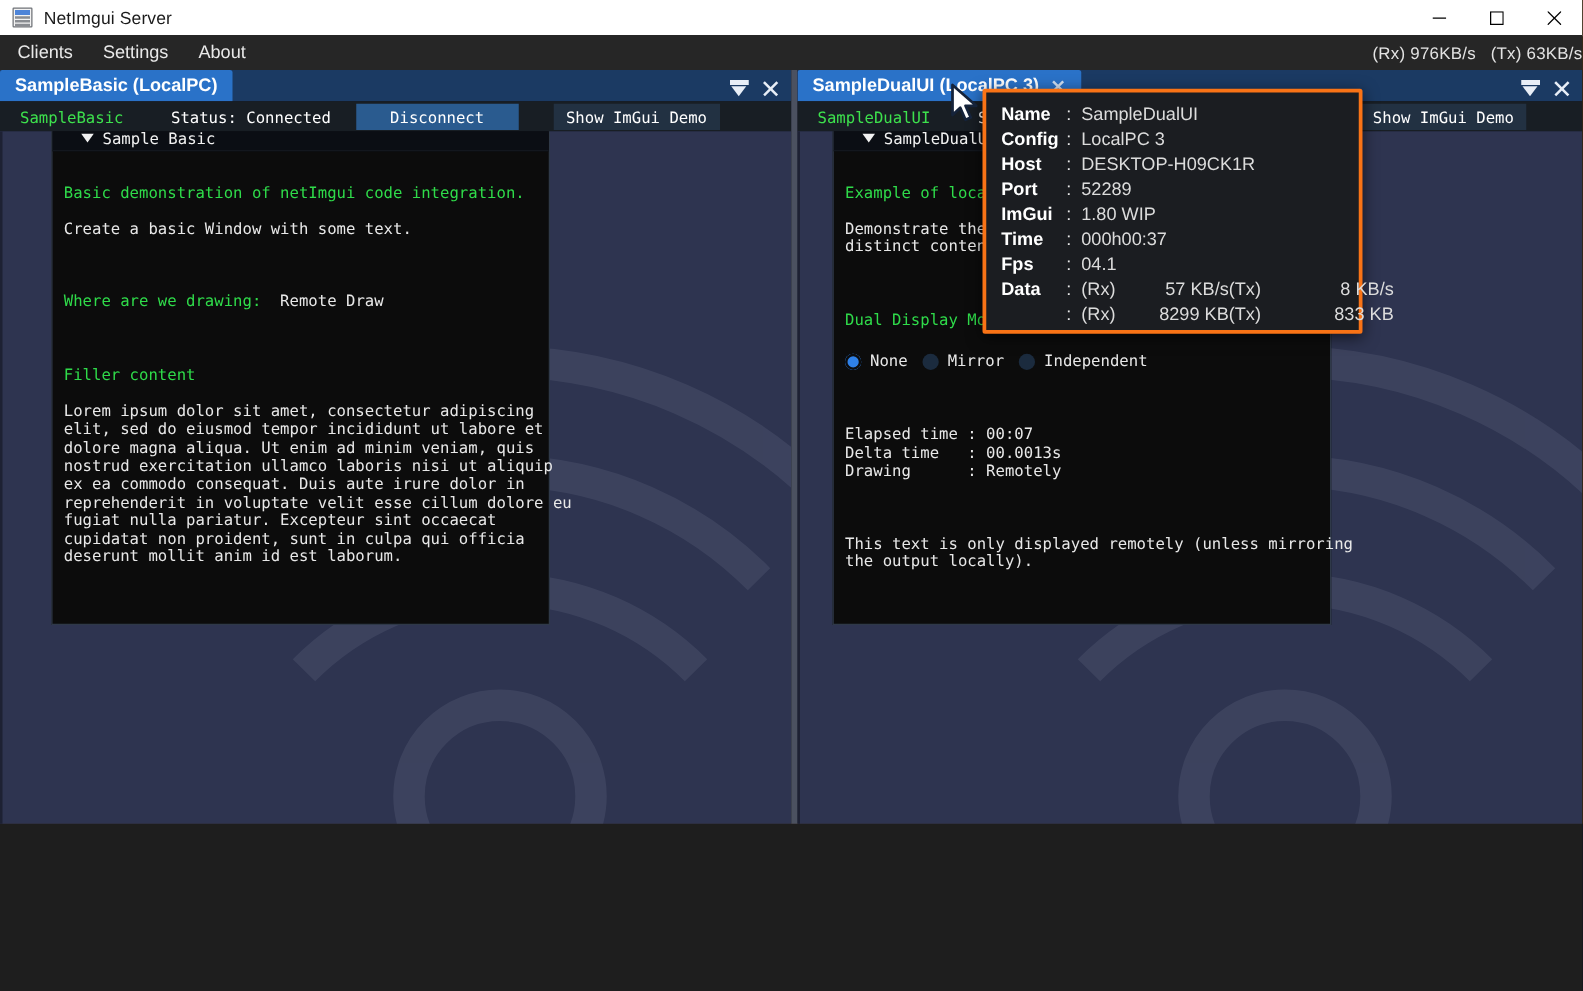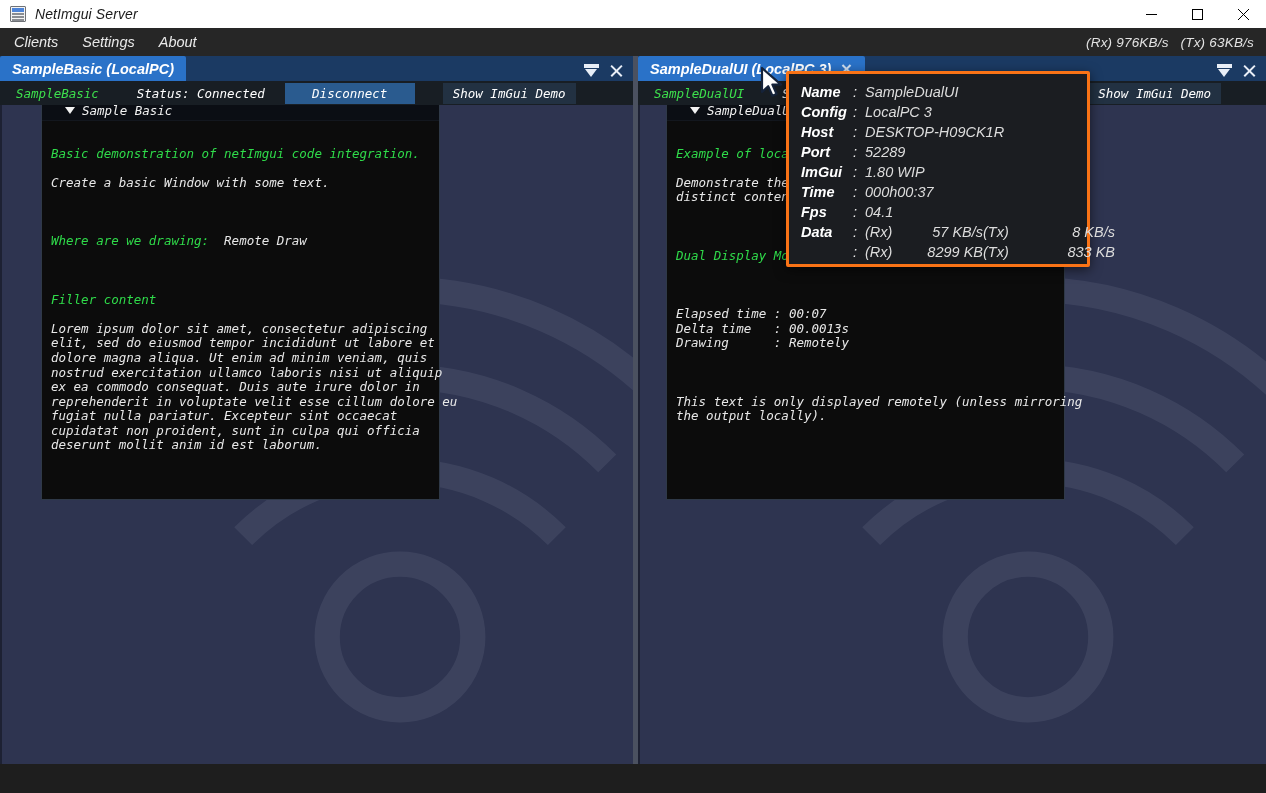--- a/index.html
+++ b/index.html
@@ -1,21 +1,21 @@
 <!DOCTYPE html>
 <html><head>
 <meta charset="utf-8">
 <style>
   html,body{margin:0;padding:0;}
   body{
     width:1266px;height:793px;overflow:hidden;
     font-family:"Liberation Sans", sans-serif;
     background:#1e1e1e;
   }
-  .app{position:relative;width:1266px;height:764px;overflow:hidden;background:#a16207;font-style:italic;}
+  .app{position:relative;width:1266px;height:659px;overflow:hidden;background:#a16207;}
 
   
   .titlebar{
     position:absolute;left:0;top:0;width:1266px;height:28px;
     background:#ffffff;border-bottom:1px solid #d8d8d8;
     display:flex;align-items:center;
   }
   .tb-icon{
     width:16px;height:16px;margin-left:10px;margin-right:9px;
     position:relative;flex:none;
@@ -34,21 +34,21 @@
 
   
   .menubar{
     position:absolute;left:0;top:28px;width:1266px;height:28px;
     background:#262626;display:flex;align-items:center;
   }
   .menuitem{
     font-size:14.5px;color:#e9e9e9;padding:3px 10px;margin-left:4px;border-radius:2px;cursor:default;
   }
   .net-stats{
-    margin-left:auto;margin-right:12px;font-size:13.5px;color:#e3e3e3;
+    margin-left:auto;font-size:13.5px;color:#e3e3e3;
     letter-spacing:0.2px;white-space:pre;
   }
 
   
   .workarea{
     position:absolute;left:0;top:56px;width:1266px;height:737px;
     background:#10131c;
   }
   .pane{position:absolute;top:0;height:737px;overflow:hidden;}
   .pane.left{left:0;width:633px;}
@@ -287,20 +287,34 @@
           <div class="cw-title">
             <span class="cw-arrow"></span>
             <span>SampleDualUI</span>
           </div>
           <div class="cw-body">
 <div class="g">Example of local and remote content</div>
 <div class="w">Demonstrate the ability of simultaneously displaying
 distinct content locally and remotely.</div>
 <div class="spacer"></div>
 <div class="g">Dual Display Mode</div>
+<div class="radios">
+  <div class="radio on">
+    <span class="dot"></span>
+    <span class="lbl">None</span>
+  </div>
+  <div class="radio">
+    <span class="dot"></span>
+    <span class="lbl">Mirror</span>
+  </div>
+  <div class="radio">
+    <span class="dot"></span>
+    <span class="lbl">Independent</span>
+  </div>
+</div>
 <div class="spacer"></div>
 <div class="w">Elapsed time : 00:07
 Delta time   : 00.0013s
 Drawing      : Remotely</div>
 <div class="spacer"></div>
 <div class="w">This text is only displayed remotely (unless mirroring
 the output locally).</div>
           </div>
         </div>
       </div>

